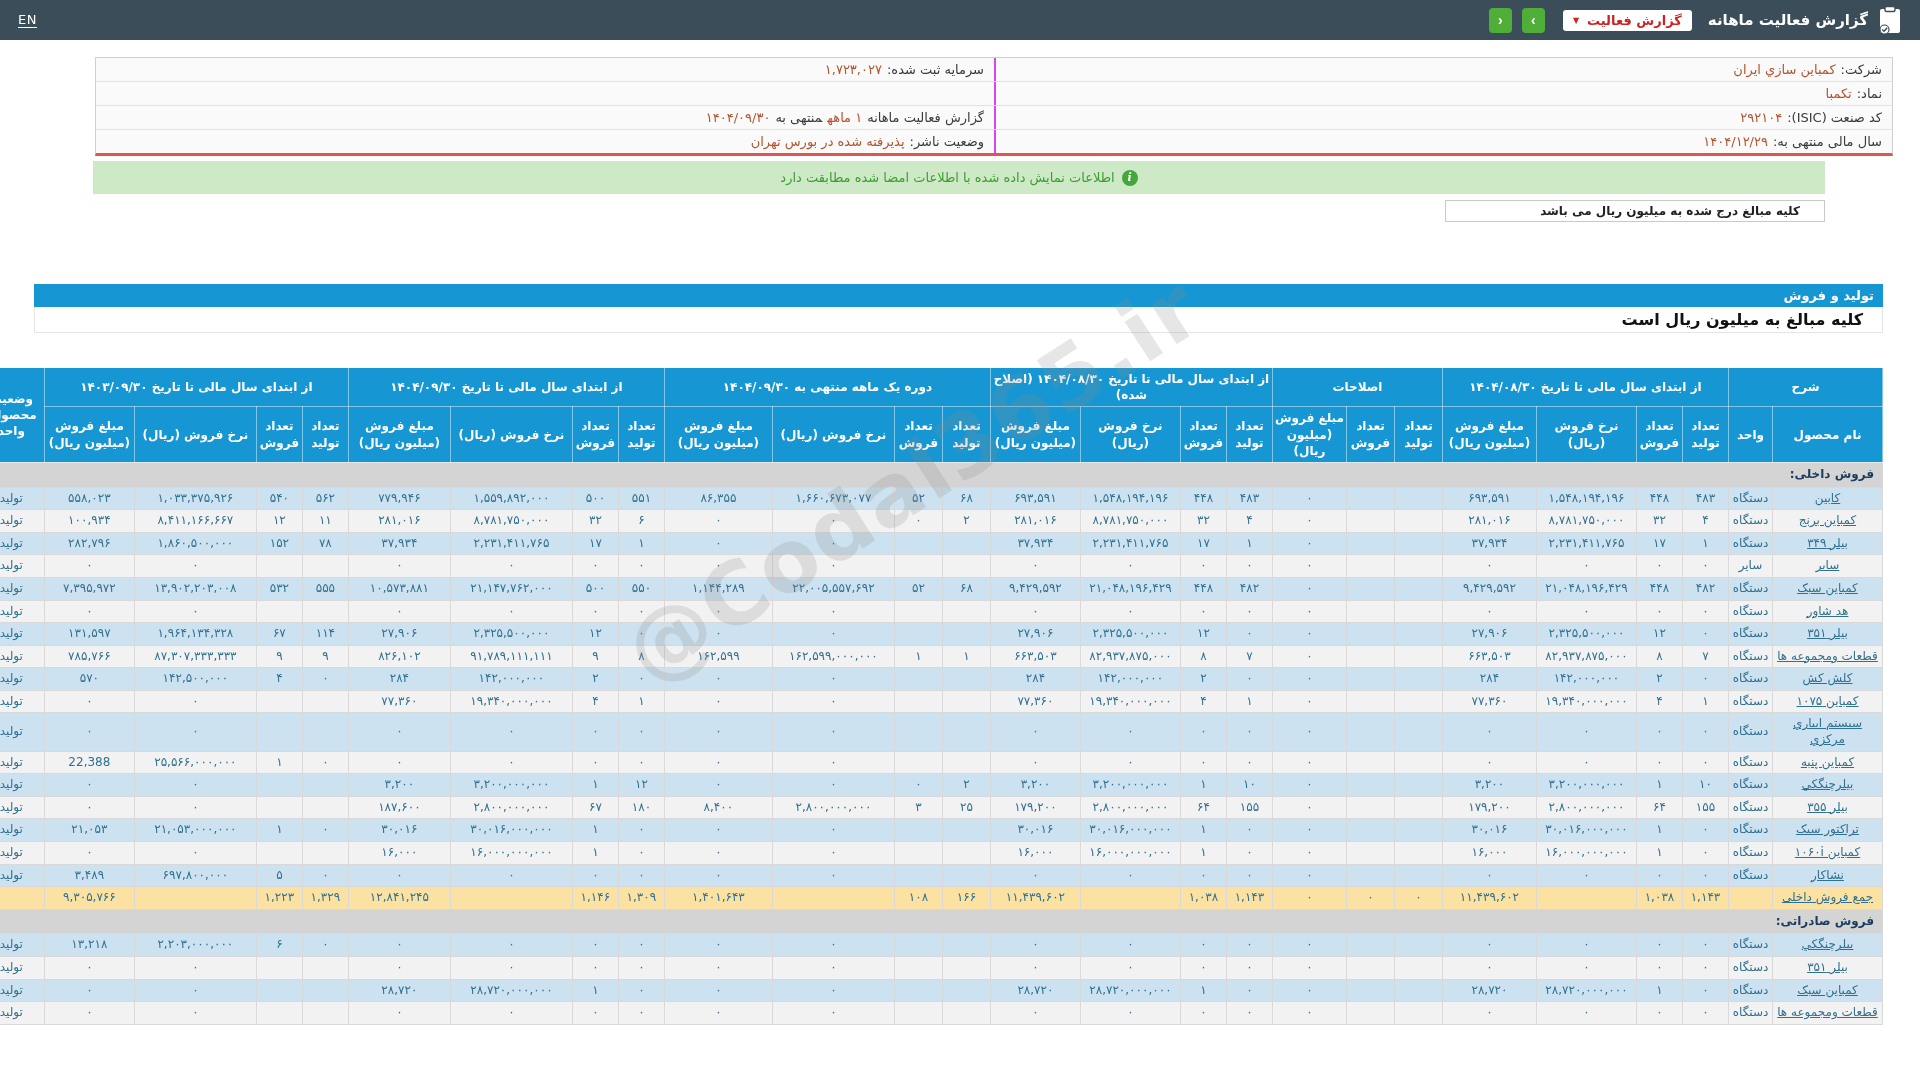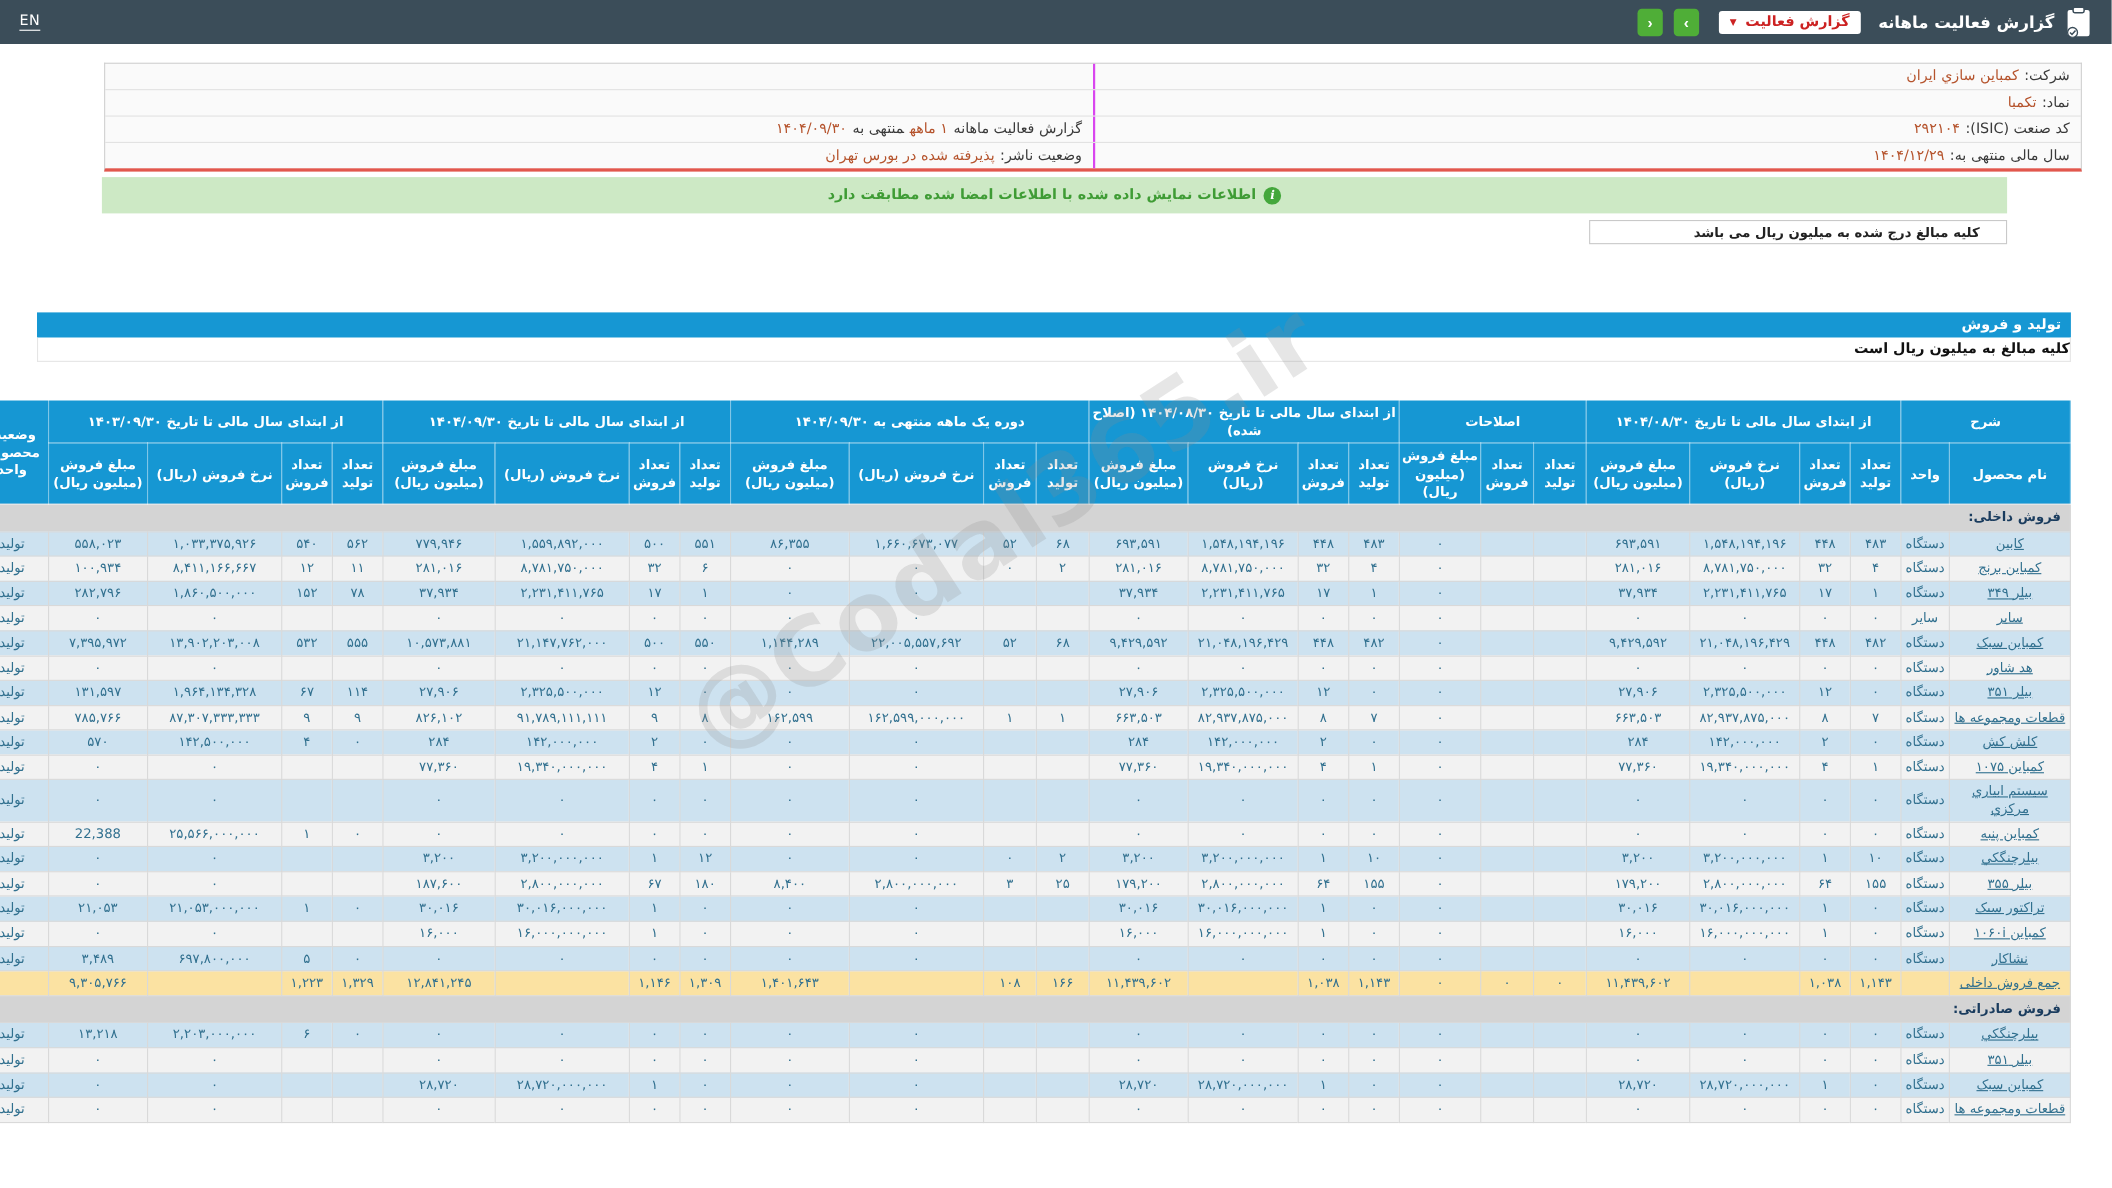--- a/index.html
+++ b/index.html
@@ -29,34 +29,34 @@
   .info-row { display:flex; border-bottom:1px solid #e2e2e2; }
   .info-row:last-child { border-bottom:none; }
   .info-cell { width:50%; padding:4px 10px; font-size:13px; text-align:right; }
   .info-cell:first-child { border-left:2px solid #d946ef; }
   .info-label { color:#3a3a3a; margin-left:5px; }
   .info-value { color:#b5532c; margin-left:5px; }
 
   
   .notice-bar { margin:5px 95px 0 93px; background:#cde9c5; height:33px; display:flex;
     align-items:center; justify-content:center; gap:7px; }
-  .notice-text { color:#3f9c35; font-weight:bold; font-size:13px; }
+  .notice-text { color:#3f9c35; font-weight:normal; font-size:13px; }
   .info-icon { width:16px; height:16px; border-radius:50%; background:#44a73c; color:#fff;
     font-size:11px; font-weight:bold; display:inline-flex; align-items:center; justify-content:center;
     font-family:"DejaVu Serif","Liberation Serif",serif; font-style:italic; }
 
   .amounts-box { margin:6px 95px 0 0; width:380px; border:1px solid #c9c9c9; background:#fff;
     padding:3px 24px; font-size:12px; font-weight:bold; color:#222; text-align:right; }
 
   
   .prod-wrap { margin:62px 37px 16px 34px; }
   .prod-header { background:var(--blue,#1697d3); color:#fff; font-weight:bold; font-size:13px;
     padding:4px 9px; }
-  .prod-note { background:#fff; border:1px solid #e5e5e5; border-top:none; padding:3px 0;
-    font-size:13px; font-weight:bold; color:#111; }
+  .prod-note { background:#fff; border:1px solid #e5e5e5; border-top:none; padding:3px 19px;
+    font-size:16px; font-weight:bold; color:#111; }
 
   table.main { width:1849px; margin:34px 37px 0 34px; border-collapse:collapse; table-layout:fixed;
     border:1px solid #c9c9c9; }
   table.main th { background:var(--blue,#1697d3); color:#fff; font-size:12px; font-weight:bold;
     border:1px solid rgba(255,255,255,.45); padding:3px 2px; line-height:1.35; }
   table.main td { border:1px solid #d9d9d9; font-size:12px; color:#31708f; text-align:center;
     padding:3px 3px; line-height:1.3; word-wrap:break-word; }
   td.name { text-align:right; padding:3px 6px;text-decoration:underline; }
   tr.rb td { background:#cde2f0; }
   tr.rw td { background:#f2f2f2; }
@@ -91,20 +91,21 @@
     </span>
     <button class="nav-btn"><span>›</span></button>
     <button class="nav-btn"><span>‹</span></button>
   </div>
   <a class="en-link" href="#">EN</a>
 </div>
 
 <div class="info-table" id="info-table">
     <div class="info-row">
       <div class="info-cell"><span class="info-label">شرکت:</span><span class="info-value">کمباین سازي ایران</span></div>
+      <div class="info-cell"><span class="info-label">سرمایه ثبت شده:</span><span class="info-value">۱,۷۲۳,۰۲۷</span></div>
     </div>
     <div class="info-row">
       <div class="info-cell"><span class="info-label">نماد:</span><span class="info-value">تکمبا</span></div>
     </div>
     <div class="info-row">
       <div class="info-cell"><span class="info-label">کد صنعت (ISIC):</span><span class="info-value">۲۹۲۱۰۴</span></div>
       <div class="info-cell"><span class="info-label">گزارش فعالیت ماهانه</span><span class="info-value">۱ ماهه</span><span class="info-label">منتهی به</span><span class="info-value">۱۴۰۴/۰۹/۳۰</span></div>
     </div>
     <div class="info-row">
       <div class="info-cell"><span class="info-label">سال مالی منتهی به:</span><span class="info-value">۱۴۰۴/۱۲/۲۹</span></div>

